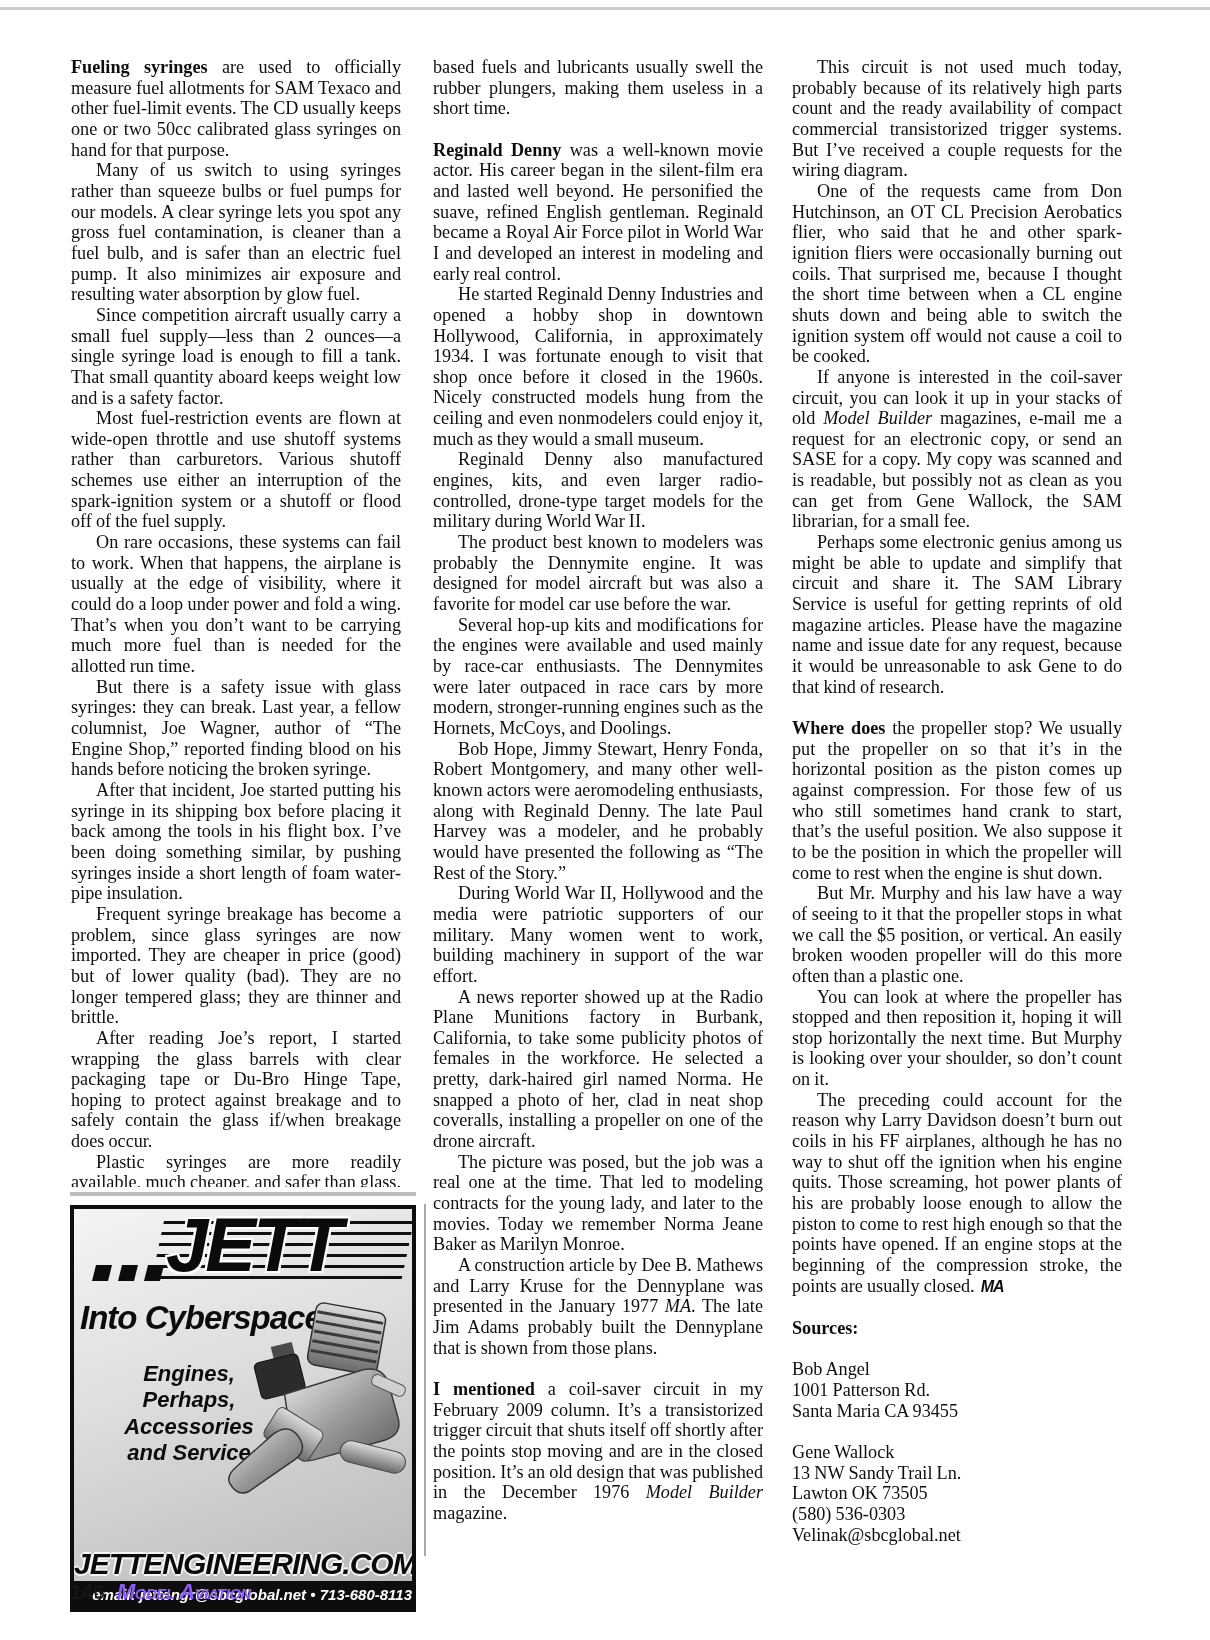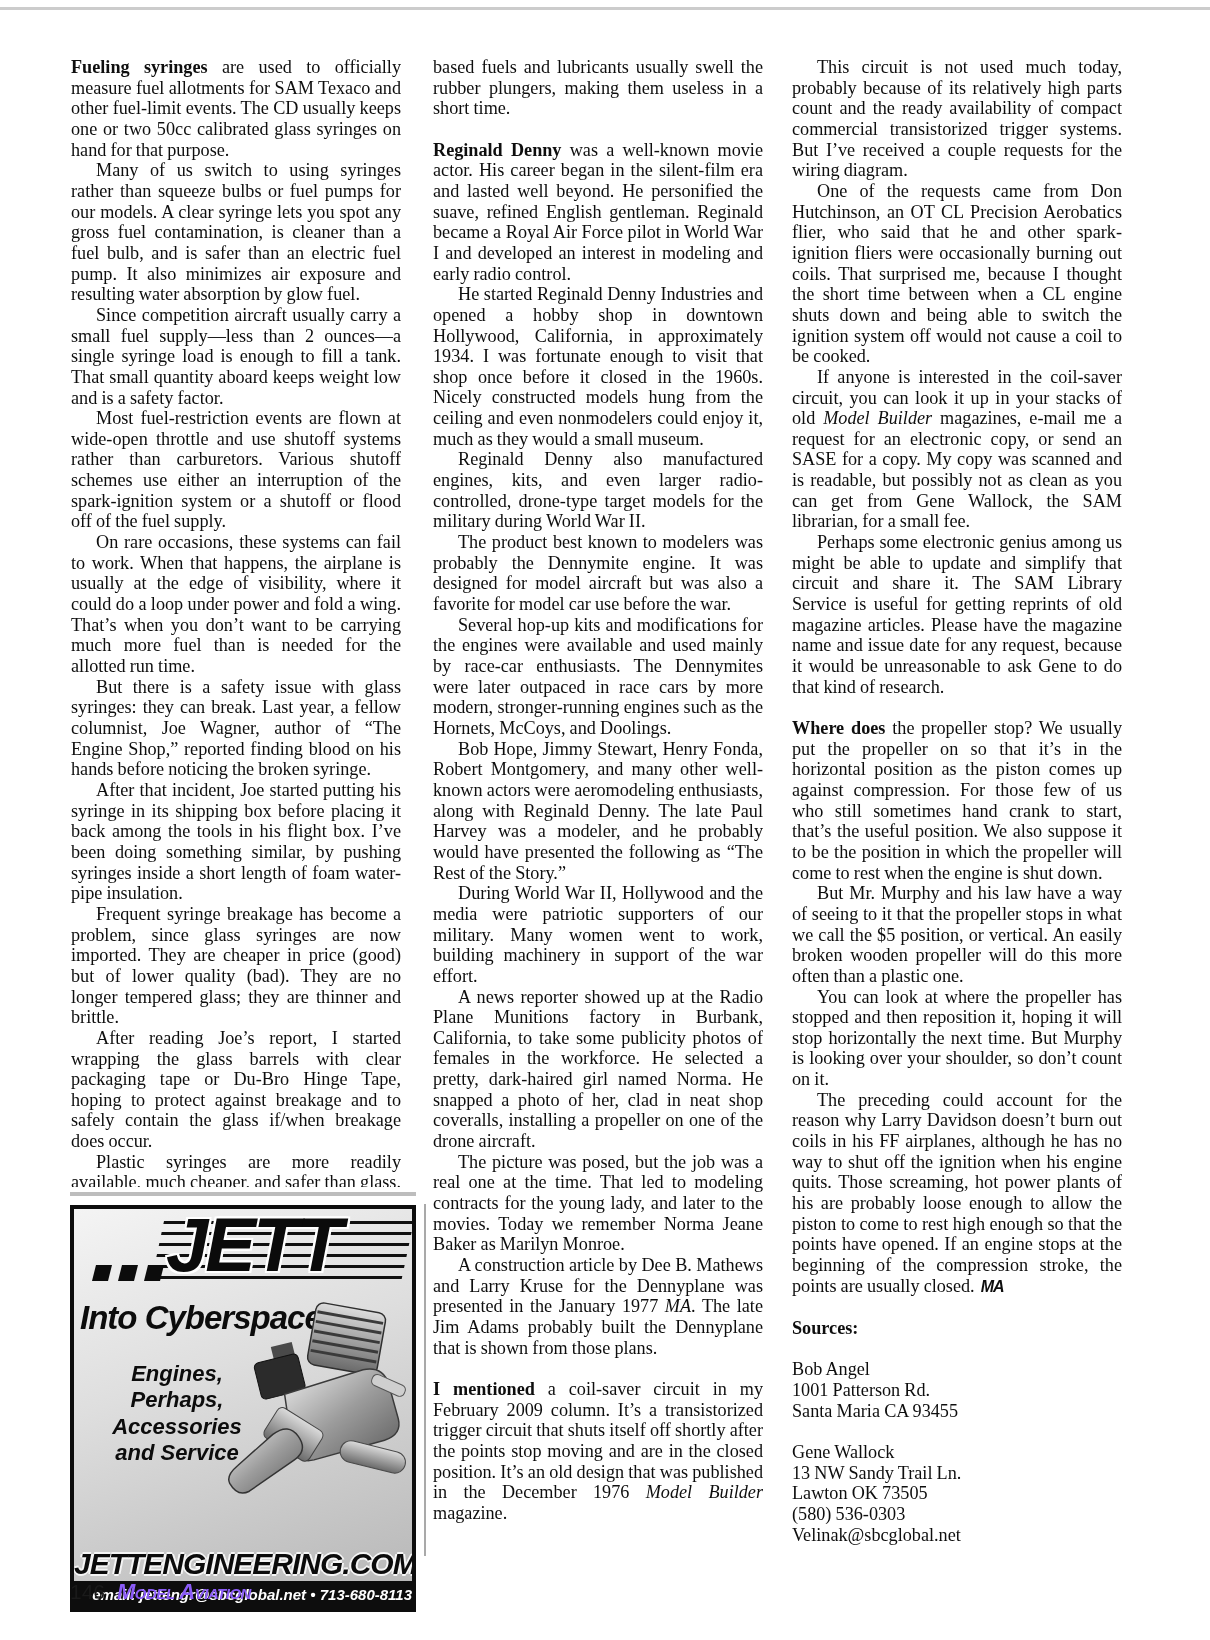--- a/index.html
+++ b/index.html
@@ -53,21 +53,21 @@
     font-size:76px;letter-spacing:-3px;color:#0b0b0b;
     text-shadow:-2px 0 0 #fff,2px 0 0 #fff,0 -2px 0 #fff,0 2px 0 #fff,
                 -2px -2px 0 #fff,2px 2px 0 #fff,-2px 2px 0 #fff,2px -2px 0 #fff;
   }
   .ad-tagline{
     position:absolute;left:6px;right:4px;top:90px;
     font-family:"Liberation Sans", sans-serif;font-weight:bold;font-style:italic;
     font-size:33px;letter-spacing:-1px;color:#0c0c0c;white-space:nowrap;
   }
   .ad-services{
-    position:absolute;left:24px;top:152px;width:158px;text-align:center;
+    position:absolute;left:36px;top:152px;width:158px;text-align:center;
     font-family:"Liberation Sans", sans-serif;font-weight:bold;font-style:italic;
     font-size:22px;line-height:1.2;color:#0c0c0c;
   }
   .engine{position:absolute;right:0px;top:92px;width:196px;height:206px;}
   .ad-website{
     position:absolute;left:0;right:0;bottom:27px;
     font-family:"Liberation Sans", sans-serif;font-weight:bold;font-style:italic;
     font-size:30px;letter-spacing:-1px;color:#0b0b0b;white-space:nowrap;
     text-shadow:-2px 0 0 #f5f5f5,2px 0 0 #f5f5f5,0 -2px 0 #f5f5f5,0 2px 0 #f5f5f5;
   }
@@ -104,21 +104,21 @@
       <p class="indent "><span>Most fuel-restriction events are flown at wide-open throttle and use shutoff systems rather than carburetors. Various shutoff schemes use either an interruption of the spark-ignition system or a shutoff or flood off of the fuel supply.</span></p>
       <p class="indent "><span>On rare occasions, these systems can fail to work. When that happens, the airplane is usually at the edge of visibility, where it could do a loop under power and fold a wing. That’s when you don’t want to be carrying much more fuel than is needed for the allotted run time.</span></p>
       <p class="indent "><span>But there is a safety issue with glass syringes: they can break. Last year, a fellow columnist, Joe Wagner, author of “The Engine Shop,” reported finding blood on his hands before noticing the broken syringe.</span></p>
       <p class="indent "><span>After that incident, Joe started putting his syringe in its shipping box before placing it back among the tools in his flight box. I’ve been doing something similar, by pushing syringes inside a short length of foam water-pipe insulation.</span></p>
       <p class="indent "><span>Frequent syringe breakage has become a problem, since glass syringes are now imported. They are cheaper in price (good) but of lower quality (bad). They are no longer tempered glass; they are thinner and brittle.</span></p>
       <p class="indent "><span>After reading Joe’s report, I started wrapping the glass barrels with clear packaging tape or Du-Bro Hinge Tape, hoping to protect against breakage and to safely contain the glass if/when breakage does occur.</span></p>
       <p class="indent "><span>Plastic syringes are more readily available, much cheaper, and safer than glass. They’re usable for most glow fuels, but the petroleum-</span></p>
     </div>
   <div class="col" id="colM">
       <p class=""><span>based fuels and lubricants usually swell the rubber plungers, making them useless in a short time.</span></p>
-      <p class="gap "><span class="seg-b">Reginald Denny</span><span> was a well-known movie actor. His career began in the silent-film era and lasted well beyond. He personified the suave, refined English gentleman. Reginald became a Royal Air Force pilot in World War I and developed an interest in modeling and early radio control.</span></p>
+      <p class="gap "><span class="seg-b">Reginald Denny</span><span> was a well-known movie actor. His career began in the silent-film era and lasted well beyond. He personified the suave, refined English gentleman. Reginald became a Royal Air Force pilot in World War I and developed an interest in modeling and early real control.</span></p>
       <p class="indent "><span>He started Reginald Denny Industries and opened a hobby shop in downtown Hollywood, California, in approximately 1934. I was fortunate enough to visit that shop once before it closed in the 1960s. Nicely constructed models hung from the ceiling and even nonmodelers could enjoy it, much as they would a small museum.</span></p>
       <p class="indent "><span>Reginald Denny also manufactured engines, kits, and even larger radio-controlled, drone-type target models for the military during World War II.</span></p>
       <p class="indent "><span>The product best known to modelers was probably the Dennymite engine. It was designed for model aircraft but was also a favorite for model car use before the war.</span></p>
       <p class="indent "><span>Several hop-up kits and modifications for the engines were available and used mainly by race-car enthusiasts. The Dennymites were later outpaced in race cars by more modern, stronger-running engines such as the Hornets, McCoys, and Doolings.</span></p>
       <p class="indent "><span>Bob Hope, Jimmy Stewart, Henry Fonda, Robert Montgomery, and many other well-known actors were aeromodeling enthusiasts, along with Reginald Denny. The late Paul Harvey was a modeler, and he probably would have presented the following as “The Rest of the Story.”</span></p>
       <p class="indent "><span>During World War II, Hollywood and the media were patriotic supporters of our military. Many women went to work, building machinery in support of the war effort.</span></p>
       <p class="indent "><span>A news reporter showed up at the Radio Plane Munitions factory in Burbank, California, to take some publicity photos of females in the workforce. He selected a pretty, dark-haired girl named Norma. He snapped a photo of her, clad in neat shop coveralls, installing a propeller on one of the drone aircraft.</span></p>
       <p class="indent "><span>The picture was posed, but the job was a real one at the time. That led to modeling contracts for the young lady, and later to the movies. Today we remember Norma Jeane Baker as Marilyn Monroe.</span></p>
       <p class="indent "><span>A construction article by Dee B. Mathews and Larry Kruse for the Dennyplane was presented in the January 1977 </span><span class="seg-i">MA</span><span>. The late Jim Adams probably built the Dennyplane that is shown from those plans.</span></p>
       <p class="gap "><span class="seg-b">I mentioned</span><span> a coil-saver circuit in my February 2009 column. It’s a transistorized trigger circuit that shuts itself off shortly after the points stop moving and are in the closed position. It’s an old design that was published in the December 1976 </span><span class="seg-i">Model Builder</span><span> magazine.</span></p>

